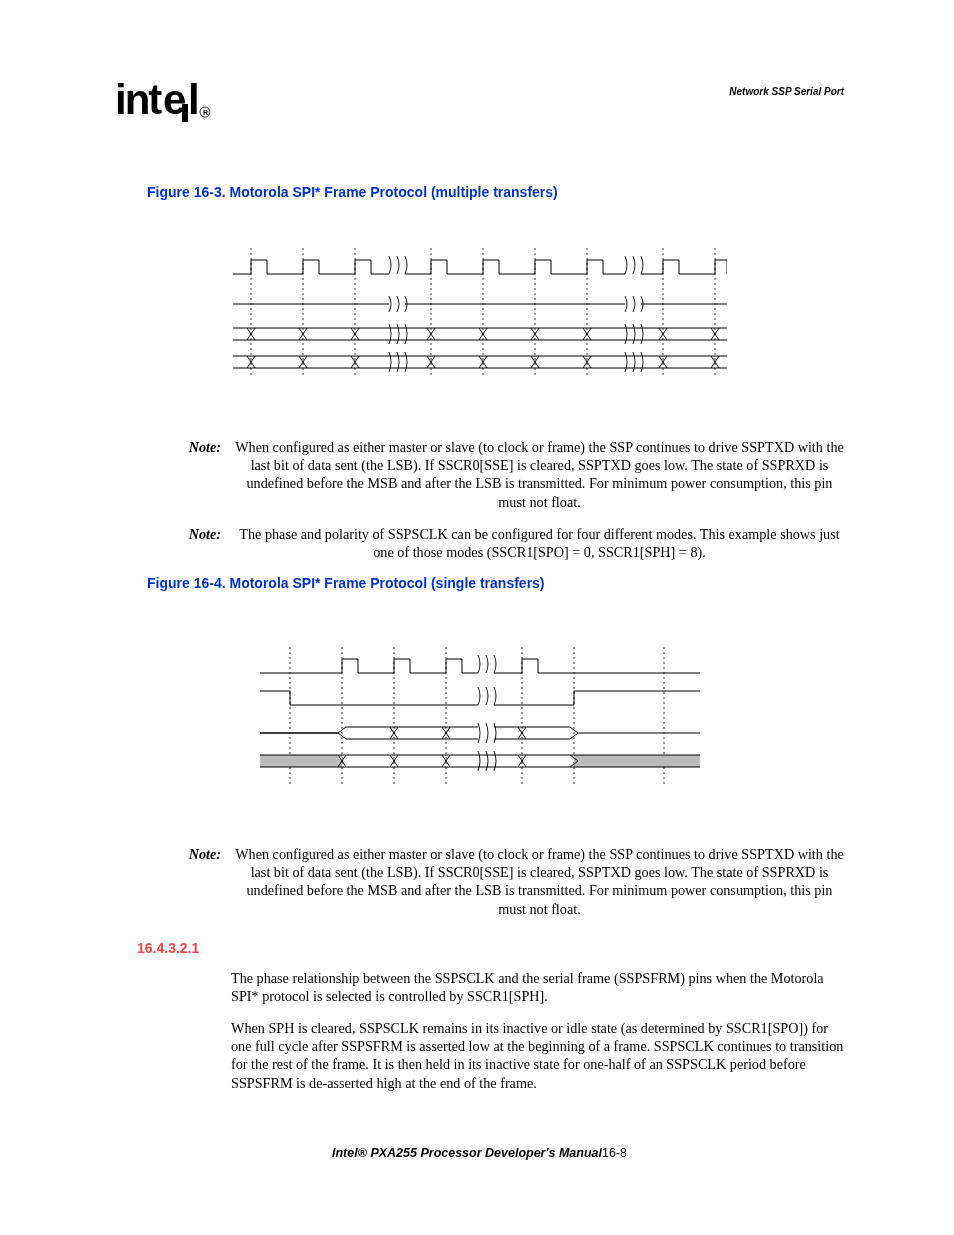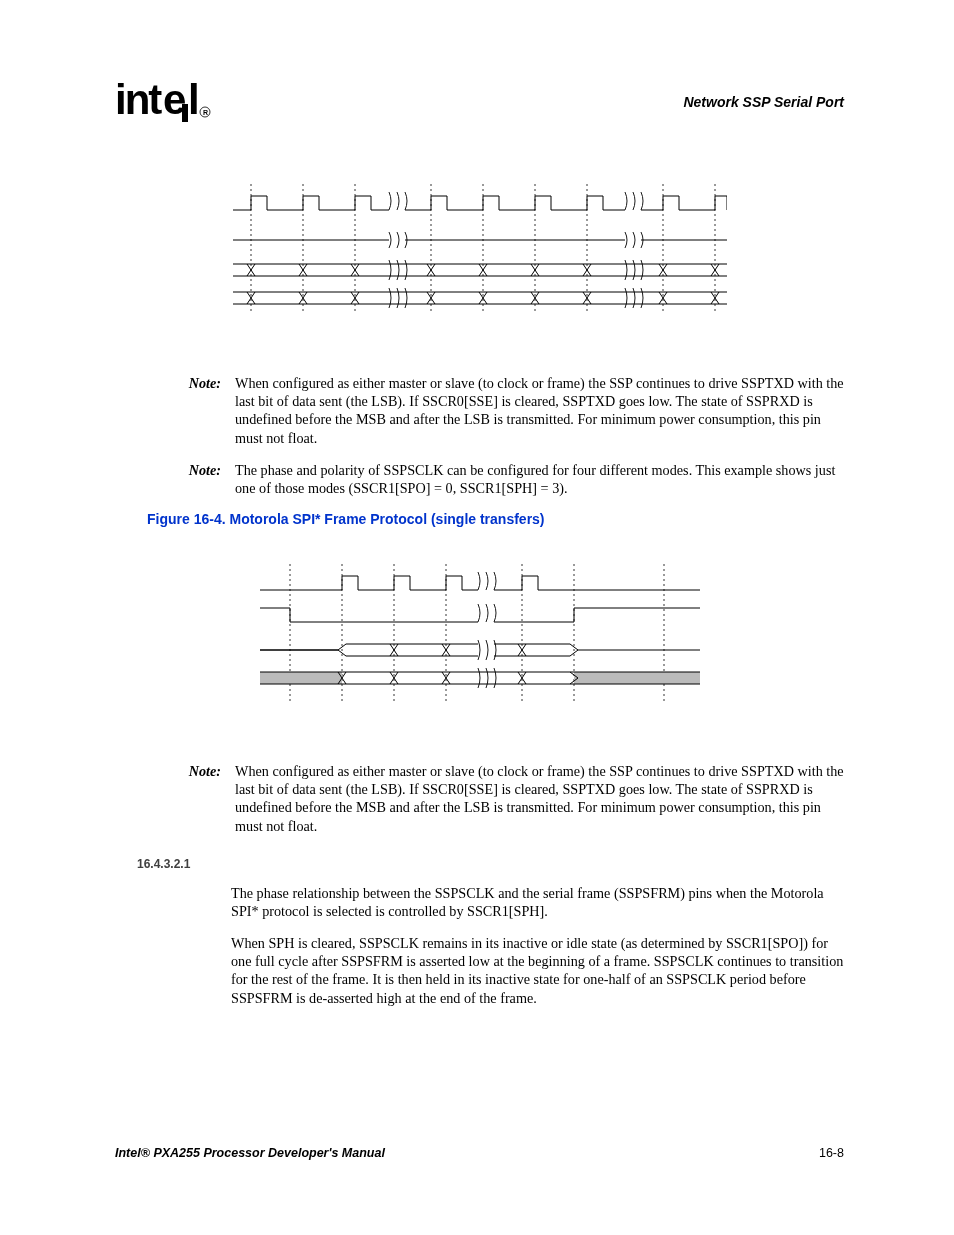--- a/index.html
+++ b/index.html
@@ -30,79 +30,80 @@
     font-family: Arial, Helvetica, sans-serif;
     font-weight: 700;
     font-size: 42px;
     letter-spacing: -1px;
     position: relative;
   }
   .header-right {
     font-family: Arial, Helvetica, sans-serif;
     font-weight: 700;
     font-style: italic;
-    font-size: 14px;
-    margin-top: 16px;
+    font-size: 10px;
+    margin-top: 8px;
   }
   .fig-title {
     color: #0033cc;
     font-family: Arial, Helvetica, sans-serif;
     font-weight: 700;
     font-size: 14px;
     margin: 0 0 48px 32px;
   }
   .fig-title2 {
     color: #0033cc;
     font-family: Arial, Helvetica, sans-serif;
     font-weight: 700;
     font-size: 14px;
-    margin: 6px 0 37px 32px;
+    margin: 6px 0 56px 32px;
   }
   .diagram-wrap {
     text-align: center;
     margin-bottom: 60px;
   }
   .note-block {
     display: flex;
     margin: 11px 0 14px 56px;
     font-size: 14.2px;
     line-height: 1.28;
   }
   .note-label {
     font-style: italic;
     font-weight: 700;
     flex: 0 0 50px;
     text-align: right;
     padding-right: 14px;
   }
   .note-body {
     flex: 1;
+    text-align: center;
   }
   .sec-row {
     display: flex;
     margin: 22px 0 12px 22px;
-    color: #404040;
-    font-family: Arial, Helvetica, sans-serif;
-    font-weight: 700;
-    font-size: 12px;
+    color: #ef4444;
+    font-family: Arial, Helvetica, sans-serif;
+    font-weight: 700;
+    font-size: 14px;
   }
   .sec-num { flex: 0 0 94px; }
   .sec-title { flex: 1; }
   .para {
     margin: 13px 0 14px 116px;
     font-size: 14.2px;
     line-height: 1.28;
   }
   .footer {
     position: absolute;
     left: 115px;
     right: 110px;
     bottom: 75px;
     display: flex;
-    justify-content: space-between;
+    justify-content: center;
     font-family: Arial, Helvetica, sans-serif;
     font-size: 12.5px;
   }
   .footer-left { font-style: italic; font-weight: 700; }
   .footer-right { }
   svg { display: block; margin: 0 auto; }
 </style>
 </head>
 <body>
 
@@ -115,20 +116,21 @@
 
         <rect x="67" y="26" width="6" height="18" fill="#000"></rect>
         <text x="73" y="36" font-family="Arial,Helvetica,sans-serif" font-weight="700" font-size="42">l</text>
         <circle cx="90" cy="34" r="5" fill="none" stroke="#000" stroke-width="0.8"></circle>
         <text x="90" y="37" font-size="7" text-anchor="middle" font-family="Arial">R</text>
       </svg>
     </div>
     <div class="header-right">Network SSP Serial Port</div>
   </div>
 
+  <div class="fig-title">Figure 16-3. Motorola SPI* Frame Protocol (multiple transfers)</div>
 
   <div class="diagram-wrap">
     <svg width="494" height="130" viewBox="0 0 494 130">
       <g stroke="#000" stroke-width="1" fill="none">
 
         <g stroke-dasharray="2,3" stroke-width="0.8">
           <line x1="18" y1="0" x2="18" y2="130"></line>
           <line x1="70" y1="0" x2="70" y2="130"></line>
           <line x1="122" y1="0" x2="122" y2="130"></line>
           <line x1="198" y1="0" x2="198" y2="130"></line>
@@ -210,21 +212,21 @@
     </svg>
   </div>
 
   <div class="note-block">
     <div class="note-label">Note:</div>
     <div class="note-body">When configured as either master or slave (to clock or frame) the SSP continues to drive SSPTXD with the last bit of data sent (the LSB). If SSCR0[SSE] is cleared, SSPTXD goes low. The state of SSPRXD is undefined before the MSB and after the LSB is transmitted. For minimum power consumption, this pin must not float.</div>
   </div>
 
   <div class="note-block">
     <div class="note-label">Note:</div>
-    <div class="note-body">The phase and polarity of SSPSCLK can be configured for four different modes. This example shows just one of those modes (SSCR1[SPO] = 0, SSCR1[SPH] = 3).</div>
+    <div class="note-body">The phase and polarity of SSPSCLK can be configured for four different modes. This example shows just one of those modes (SSCR1[SPO] = 0, SSCR1[SPH] = 8).</div>
   </div>
 
   <div class="fig-title2">Figure 16-4. Motorola SPI* Frame Protocol (single transfers)</div>
 
   <div class="diagram-wrap" style="margin-bottom:58px;">
     <svg width="440" height="140" viewBox="0 0 440 140">
       <g stroke="#000" stroke-width="1" fill="none">
 
         <g stroke-dasharray="2,3" stroke-width="0.8">
           <line x1="30" y1="0" x2="30" y2="140"></line>

